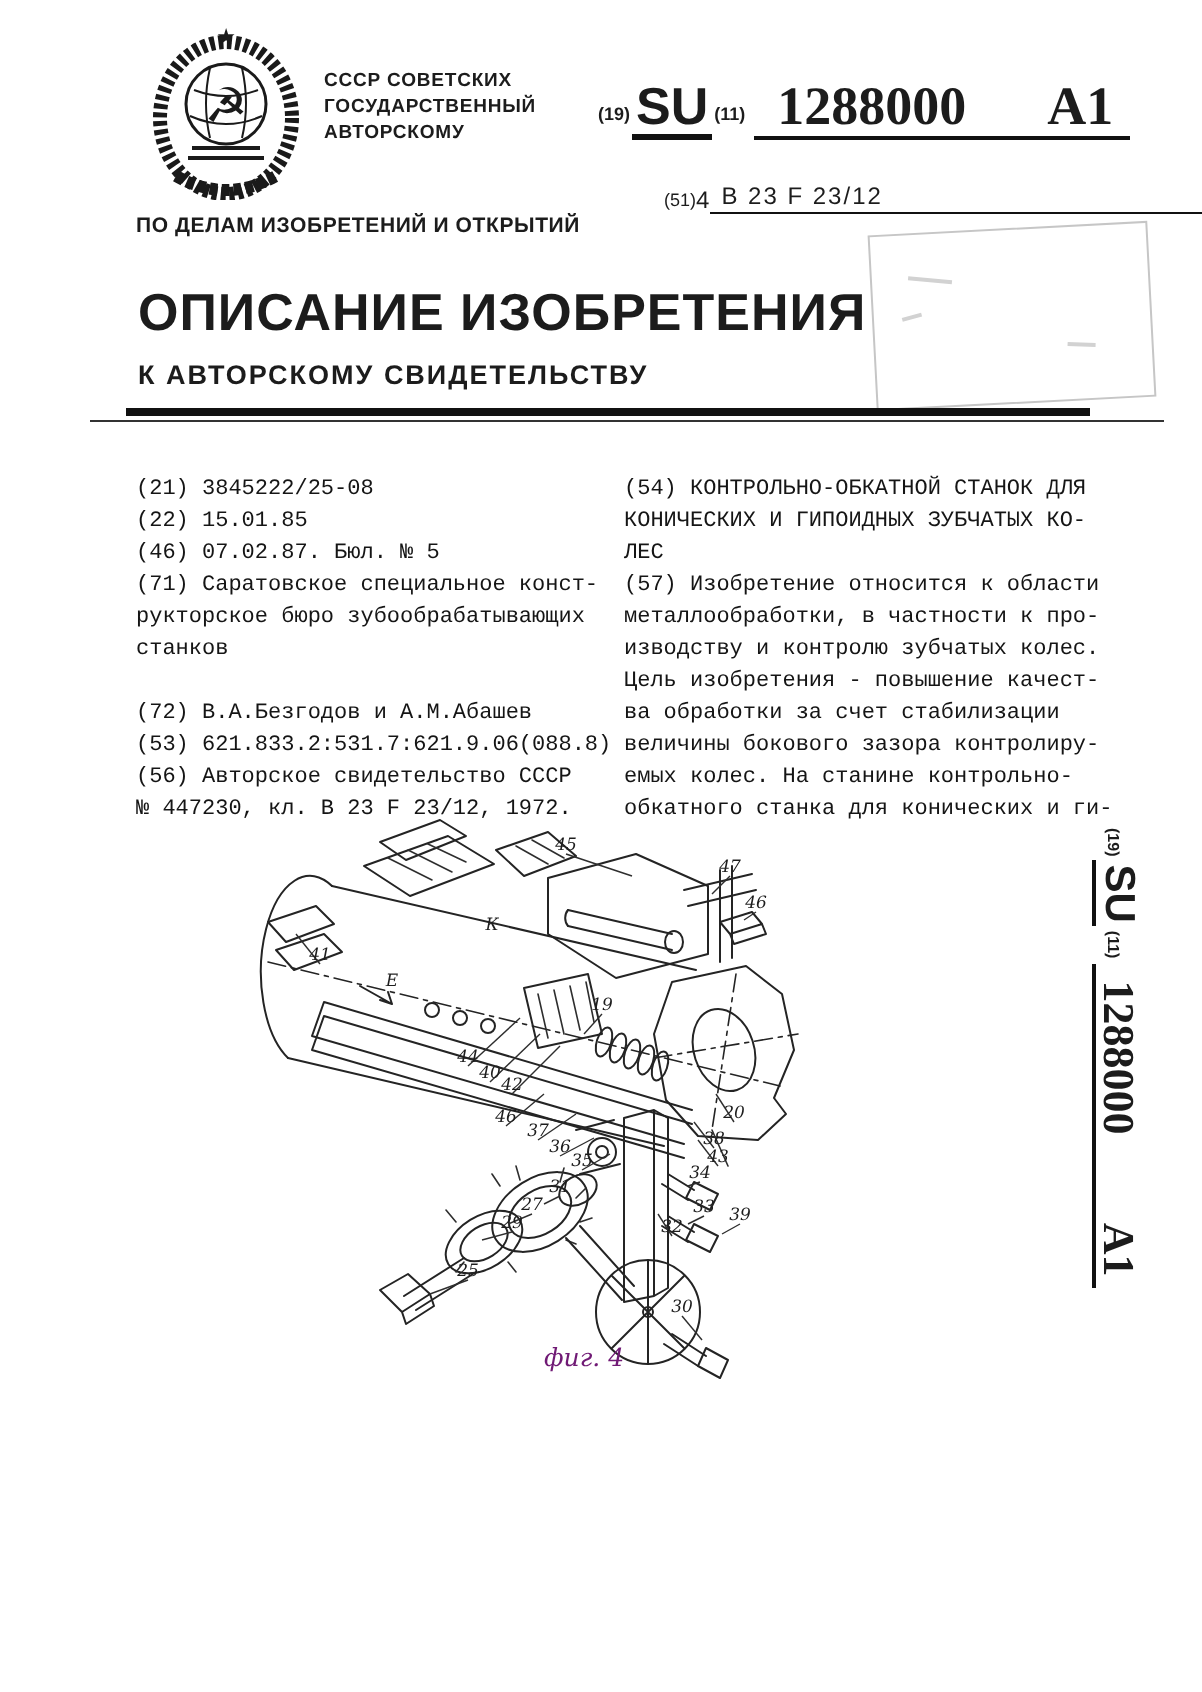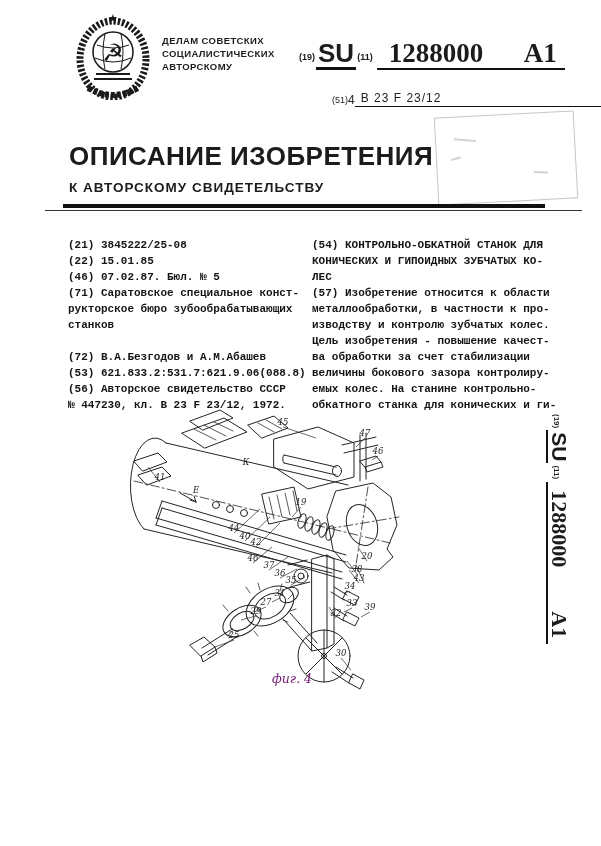--- a/index.html
+++ b/index.html
@@ -29,21 +29,21 @@
   
   #stamp{left:436px;top:114px;width:138px;height:86px;border:1.5px solid #c6c6c6;transform:rotate(-3deg);}
   #stamp .mark{position:absolute;background:#d2d2d2;}
   
   #doc-title{left:69px;top:141px;font-size:26px;font-weight:bold;letter-spacing:.5px;text-align:center;}
   #doc-subtitle{left:69px;top:180px;font-size:13.5px;font-weight:bold;letter-spacing:1px;}
   
   #rule-thick{left:63px;top:204px;width:482px;height:3.5px;background:#111;}
   #rule-thin{left:45px;top:210px;width:537px;height:1px;background:#333;}
   
-  .mono{font-family:"Liberation Mono","DejaVu Sans Mono",monospace;font-size:11px;line-height:16px;white-space:pre;color:#151515;font-weight:bold;}
+  .mono{font-family:"Liberation Mono","DejaVu Sans Mono",monospace;font-size:11px;line-height:16px;white-space:pre;color:#151515;}
   #left-col{left:68px;top:237px;width:246px;}
   #right-col{left:312px;top:237px;width:256px;}
   
   #figure-svg{left:120px;top:405px;}
   #figure-svg .fl{stroke:#242424;stroke-width:1;fill:none;stroke-linejoin:round;stroke-linecap:round;}
   #figure-svg .h{stroke:#2e2e2e;stroke-width:.8;}
   #figure-svg .cl{stroke-dasharray:9,3,2,3;stroke-width:.8;}
   #figure-caption{left:272px;top:671px;font-family:"DejaVu Serif",serif;font-style:italic;font-size:12.5px;color:#701a75;}
   
   #side-label{left:570px;top:414px;width:260px;transform:rotate(90deg);transform-origin:0 0;
@@ -63,22 +63,22 @@
     <path d="M23,46 Q41,54 59,46 M25,33 Q41,39 57,33" stroke-width="1"></path>
     <path d="M33,22 Q29,40 33,57 M49,22 Q53,40 49,57" stroke-width="1"></path>
     <path d="M16,76 Q41,90 66,76" stroke-width="6" stroke-dasharray="4,2"></path>
     <path d="M24,62 L58,62 M22,67 L60,67" stroke-width="2"></path>
   </g>
   <text x="41" y="49" text-anchor="middle" font-size="24" fill="#1a1a1a">☭</text>
   <text x="41" y="10" text-anchor="middle" font-size="11" fill="#1a1a1a">★</text>
 </svg>
 
 <div id="country" class="abs">
-  <div>ДЕЛАМ СОВЕТСКИХ</div>
-  <div>СОЦИАЛИСТИЧЕСКИХ</div>
+  <div>СССР СОВЕТСКИХ</div>
+  <div>ГОСУДАРСТВЕННЫЙ</div>
   <div>АВТОРСКОМУ</div>
 </div>
 
 <div id="pub-line" class="abs">
   <span class="code-small">(19)</span>
   <span id="pub-su">SU</span>
   <span class="code-small">(11)</span>
   <span id="pub-num-wrap">
     <span>1288000</span>
     <span>A1</span>
@@ -86,20 +86,21 @@
 </div>
 
 <div id="ipc-line" class="abs">
   <span class="code-small">(51)</span>
   <span>4</span>
   <span id="ipc-class">B 23 F 23/12</span>
   <span id="ipc-rule"></span>
 </div>
 
 <div id="committee" class="abs">
+  <div>ПО ДЕЛАМ ИЗОБРЕТЕНИЙ И ОТКРЫТИЙ</div>
 </div>
 
 <div id="stamp" class="abs">
   <span class="mark" style="left:18px;top:22px;width:22px;height:2px;transform:rotate(8deg);"></span>
   <span class="mark" style="left:14px;top:40px;width:10px;height:2px;transform:rotate(-12deg);"></span>
   <span class="mark" style="left:96px;top:58px;width:14px;height:2px;transform:rotate(5deg);"></span>
 </div>
 
 <div id="doc-title" class="abs">ОПИСАНИЕ ИЗОБРЕТЕНИЯ</div>
 <div id="doc-subtitle" class="abs">К АВТОРСКОМУ СВИДЕТЕЛЬСТВУ</div>

